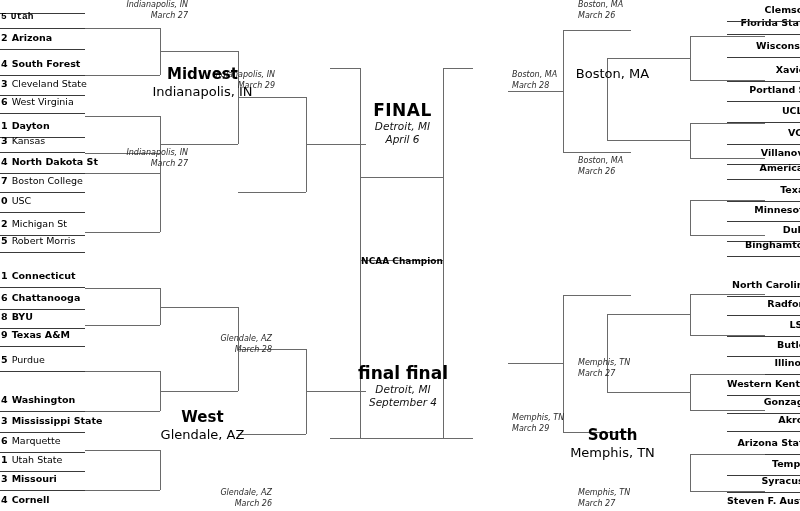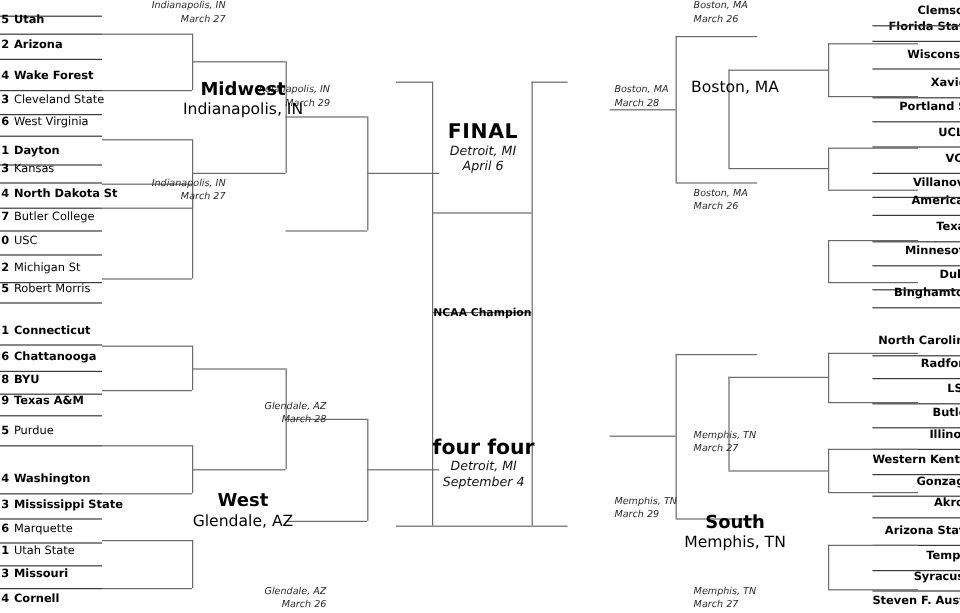--- a/index.html
+++ b/index.html
@@ -63,29 +63,29 @@
     color:#000;
     white-space:nowrap;
   }
 </style>
 </head>
 <body>
 
 <div id="bracket">
 
 <div class="team left" style="left: 0px; top: -8px; width: 85px;"></div>
-    <div class="team left" style="left: 0px; top: 7px; width: 85px;"><span class="seed">5</span><span class="nm">Utah</span></div>
+    <div class="team left" style="left: 0px; top: 7px; width: 85px; font-family: Liberation Mono, monospace;"><span class="seed">5</span><span class="nm">Utah</span></div>
     <div class="team left" style="left: 0px; top: 28px; width: 85px;"><span class="seed">2</span><span class="nm">Arizona</span></div>
-    <div class="team left" style="left: 0px; top: 54px; width: 85px;"><span class="seed">4</span><span class="nm">Wake Forest</span></div>
+    <div class="team left" style="left: 0px; top: 54px; width: 85px;"><span class="seed">4</span><span class="nm">South Forest</span></div>
     <div class="team left thin" style="left: 0px; top: 74px; width: 85px;"><span class="seed">3</span><span class="nm">Cleveland State</span></div>
     <div class="team left thin" style="left: 0px; top: 92px; width: 85px;"><span class="seed">6</span><span class="nm">West Virginia</span></div>
     <div class="team left" style="left: 0px; top: 116px; width: 85px;"><span class="seed">1</span><span class="nm">Dayton</span></div>
     <div class="team left thin" style="left: 0px; top: 131px; width: 85px;"><span class="seed">3</span><span class="nm">Kansas</span></div>
     <div class="team left" style="left: 0px; top: 152px; width: 85px;"><span class="seed">4</span><span class="nm">North Dakota St</span></div>
-    <div class="team left thin" style="left: 0px; top: 171px; width: 85px;"><span class="seed">7</span><span class="nm">Butler College</span></div>
+    <div class="team left thin" style="left: 0px; top: 171px; width: 85px;"><span class="seed">7</span><span class="nm">Boston College</span></div>
     <div class="team left thin" style="left: 0px; top: 191px; width: 85px;"><span class="seed">0</span><span class="nm">USC</span></div>
     <div class="team left thin" style="left: 0px; top: 214px; width: 85px;"><span class="seed">2</span><span class="nm">Michigan St</span></div>
     <div class="team left thin" style="left: 0px; top: 231px; width: 85px;"><span class="seed">5</span><span class="nm">Robert Morris</span></div>
     <div class="team left" style="left: 0px; top: 266px; width: 85px;"><span class="seed">1</span><span class="nm">Connecticut</span></div>
     <div class="team left" style="left: 0px; top: 288px; width: 85px;"><span class="seed">6</span><span class="nm">Chattanooga</span></div>
     <div class="team left" style="left: 0px; top: 307px; width: 85px;"><span class="seed">8</span><span class="nm">BYU</span></div>
     <div class="team left" style="left: 0px; top: 325px; width: 85px;"><span class="seed">9</span><span class="nm">Texas A&amp;M</span></div>
     <div class="team left thin" style="left: 0px; top: 350px; width: 85px;"><span class="seed">5</span><span class="nm">Purdue</span></div>
     <div class="team left" style="left: 0px; top: 390px; width: 85px;"><span class="seed">4</span><span class="nm">Washington</span></div>
     <div class="team left" style="left: 0px; top: 411px; width: 85px;"><span class="seed">3</span><span class="nm">Mississippi State</span></div>
@@ -250,18 +250,18 @@
     <div class="region" style="left: 540px; top: 403px; width: 145px; margin-top: 23px;">
       <div class="rname">South</div>
       <div class="rloc">Memphis, TN</div>
     </div>
     <div class="finalblk" style="left: 350px; top: 100px; width: 105px;">
       <div class="ftitle">FINAL</div>
       <div class="fsub">Detroit, MI</div>
       <div class="fsub">April 6</div>
     </div>
     <div class="finalblk f4blk" style="left: 347px; top: 363px; width: 112px;">
-      <div class="ftitle">four four</div>
+      <div class="ftitle">final final</div>
       <div class="fsub">Detroit, MI</div>
       <div class="fsub">September 4</div>
     </div>
     <div class="champ" style="left: 360px; top: 256px; width: 84px;">NCAA Champion</div>
   </div>
 
 </body></html>

